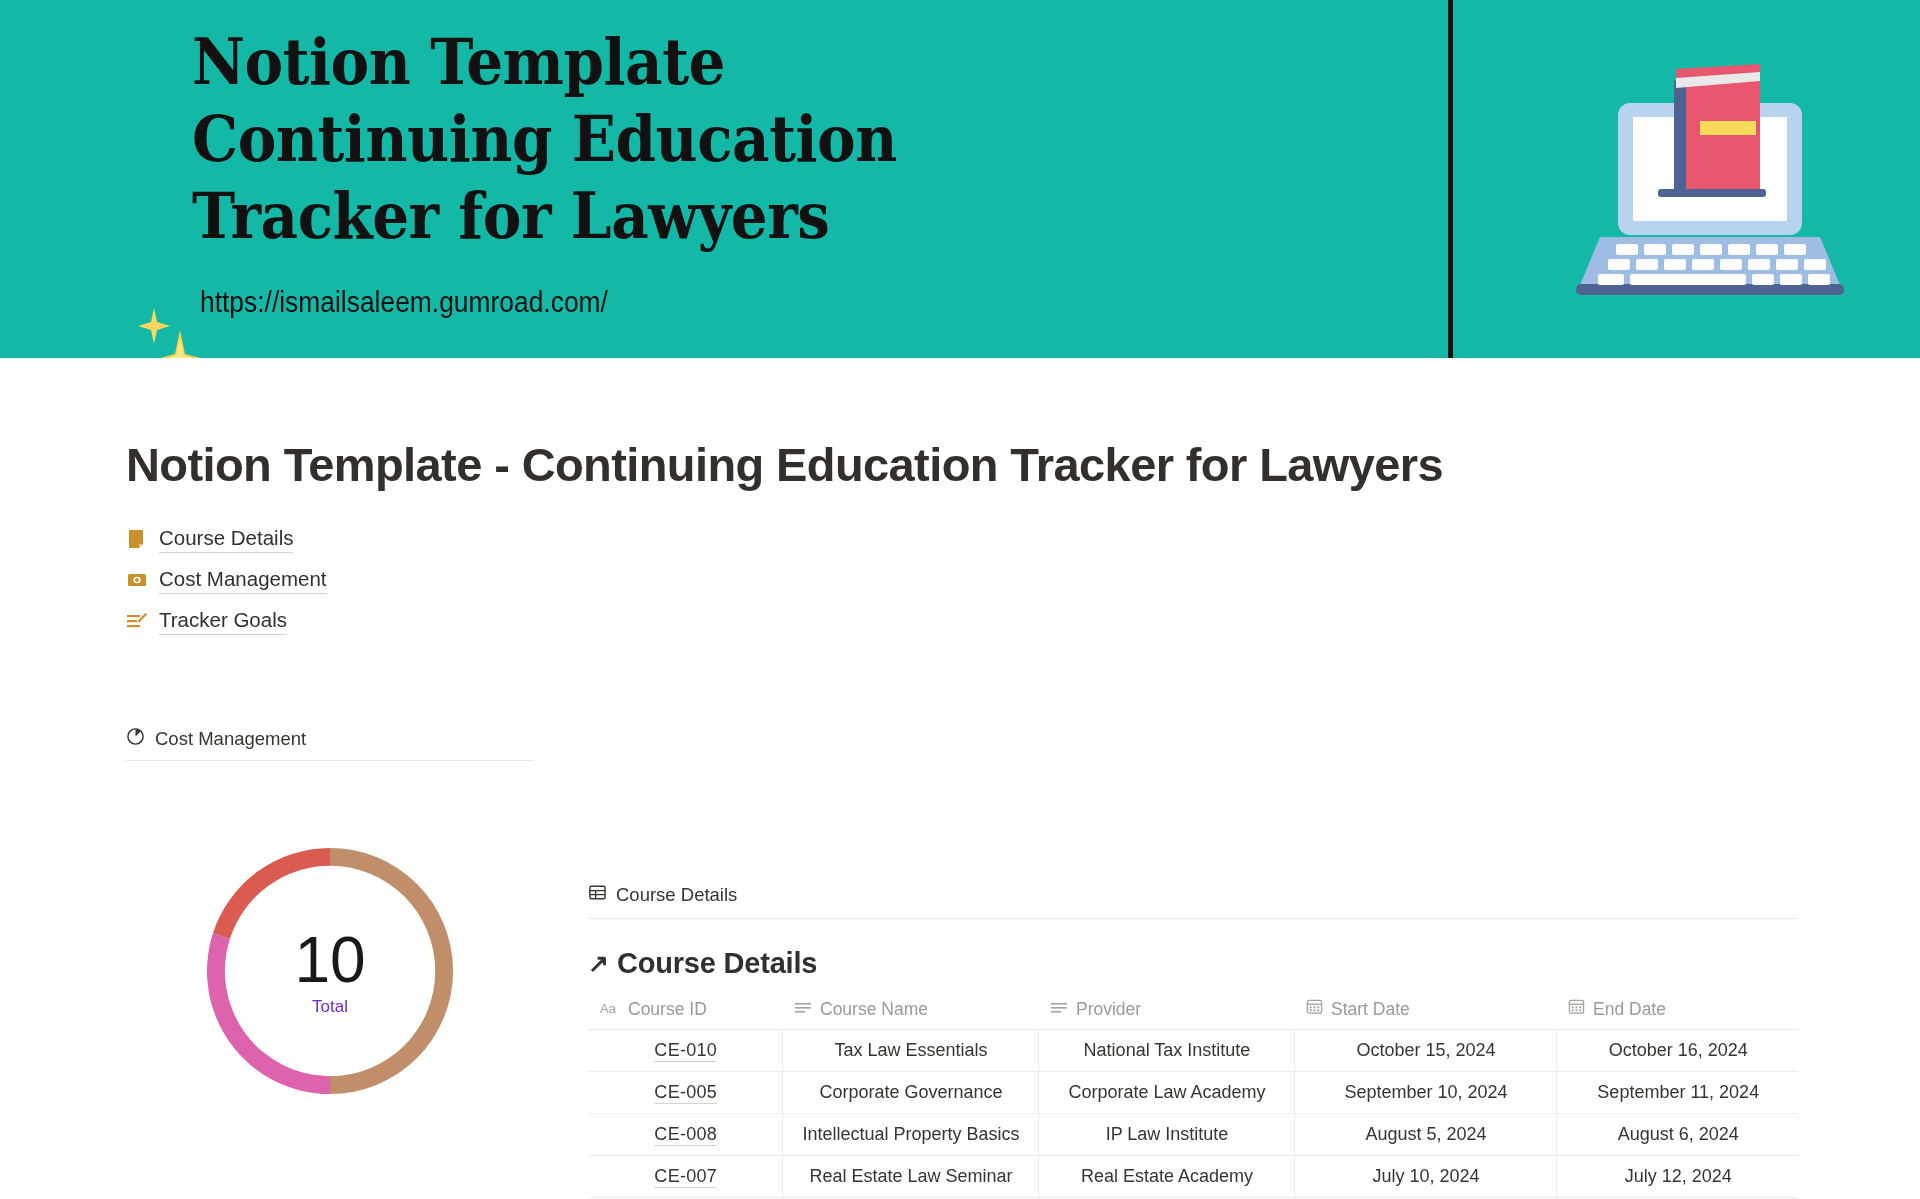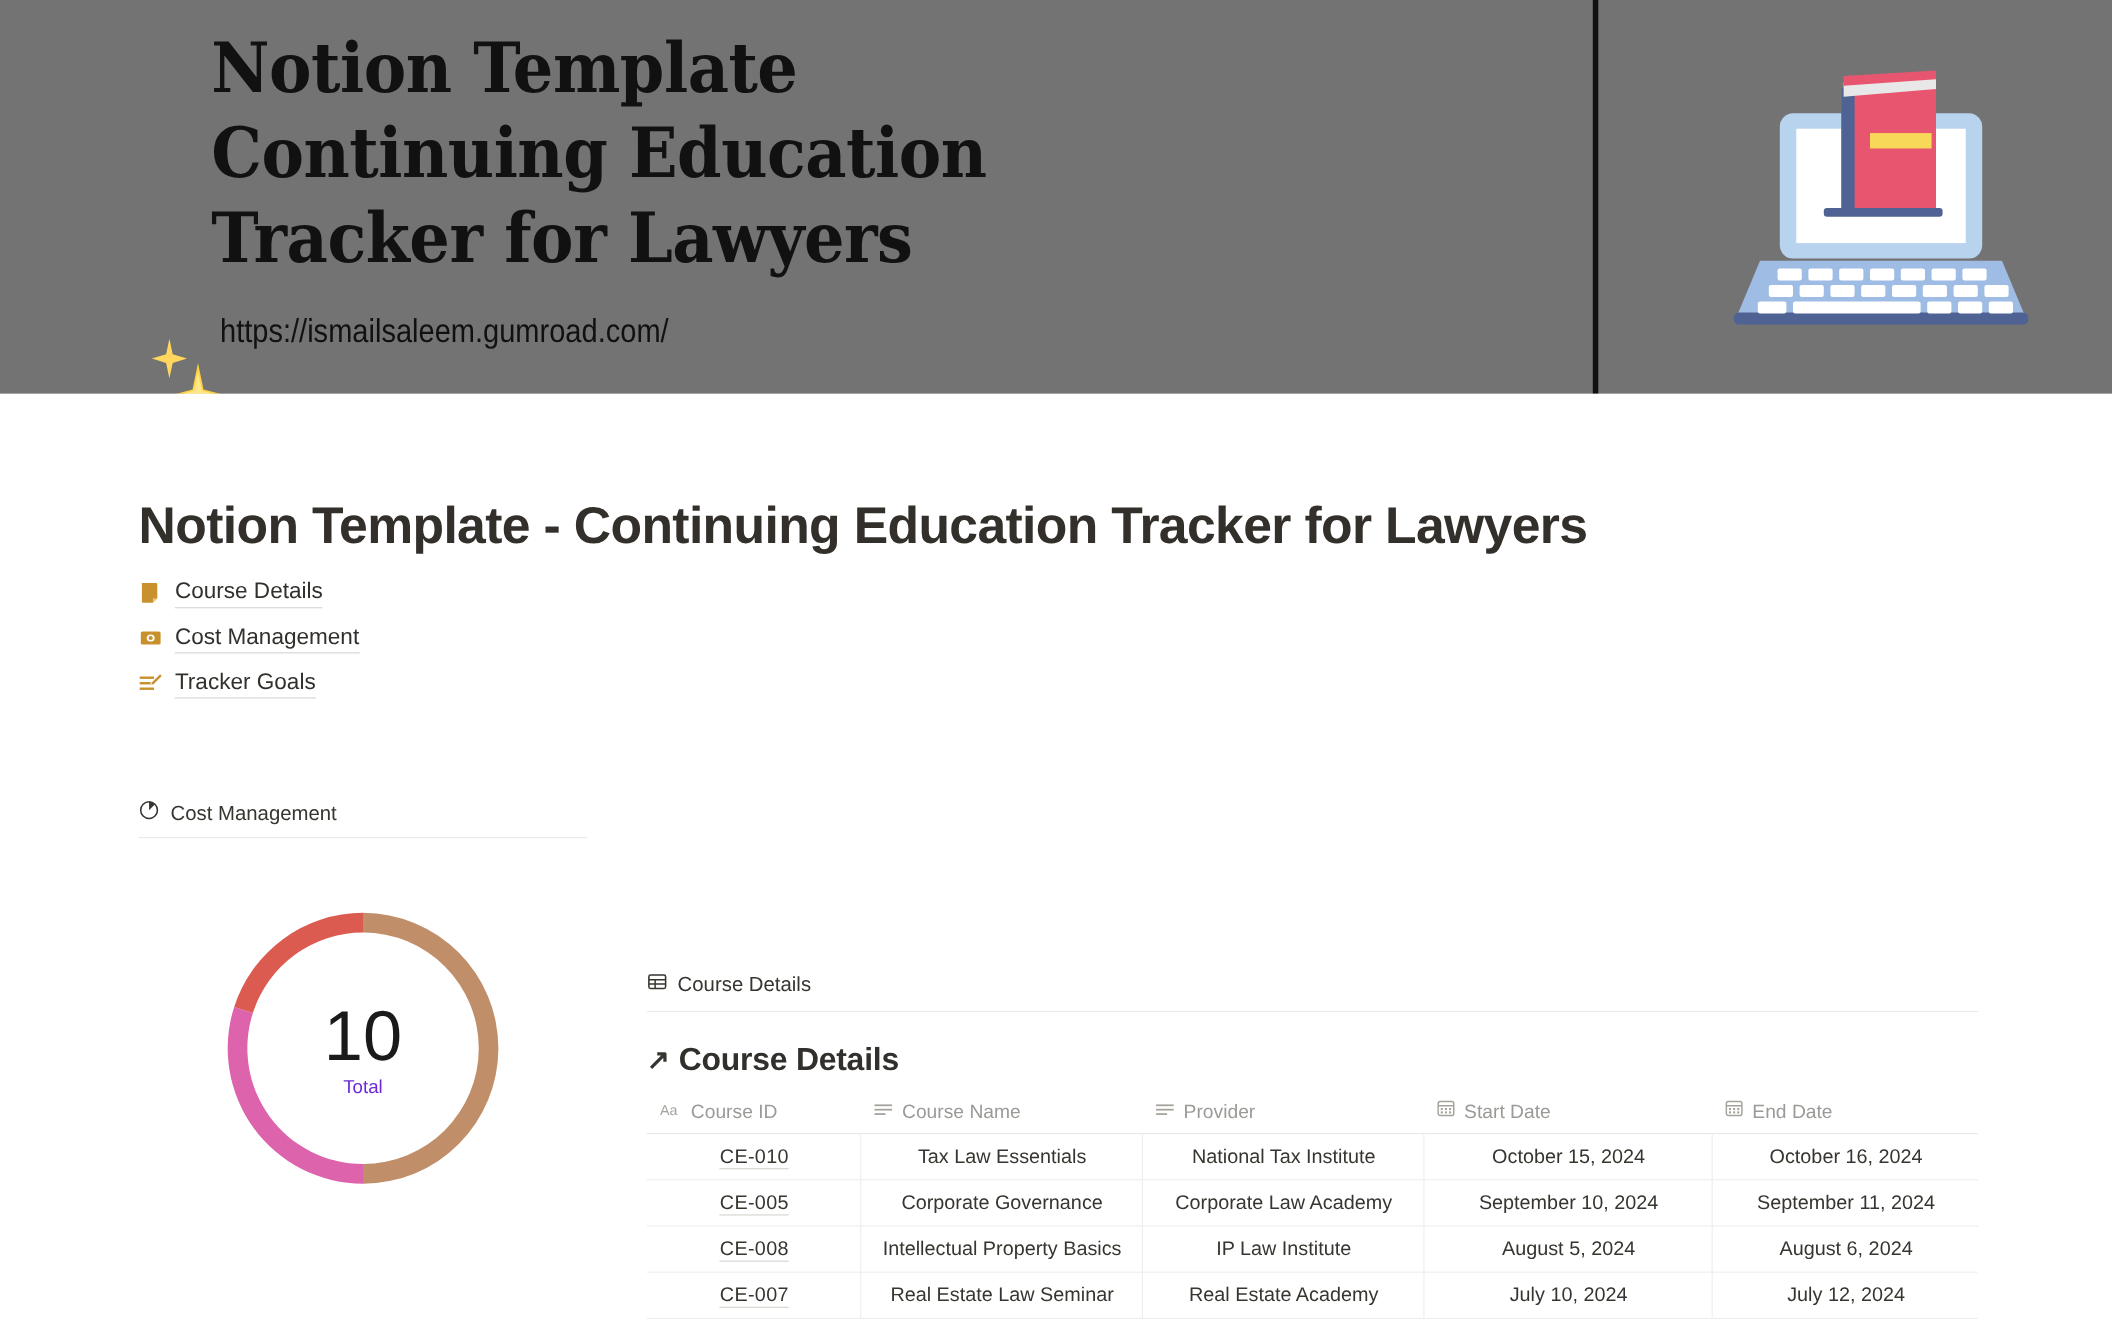--- a/index.html
+++ b/index.html
@@ -9,21 +9,21 @@
     background: #ffffff;
     font-family: "Liberation Sans", sans-serif;
     overflow: hidden;
   }
 
   
   .banner {
     position: relative;
     width: 1920px;
     height: 358px;
-    background: #737373;
+    background: #14b8a6;
     overflow: hidden;
   }
   .banner-divider {
     position: absolute;
     left: 1448px;
     top: 0;
     width: 5px;
     height: 358px;
     background: #111111;
   }
@@ -71,21 +71,21 @@
   
   .page {
     position: relative;
     width: 1920px;
     height: 841px;
     background: #ffffff;
   }
   .page-title {
     position: absolute;
     left: 126px;
-    top: 92px;
+    top: 79px;
     font-size: 47px;
     font-weight: bold;
     color: #33302C;
     letter-spacing: -0.6px;
     white-space: nowrap;
   }
 
   
   .left-col {
     position: absolute;
@@ -130,21 +130,21 @@
     border-bottom: 1px solid #EAE8E4;
   }
   .cost-head-label {
     font-size: 18.5px;
     color: #37352F;
   }
 
   .donut-wrap {
     position: absolute;
     left: 126px;
-    top: 455px;
+    top: 473px;
     width: 408px;
     height: 280px;
     display: flex;
     align-items: center;
     justify-content: center;
   }
   .donut-center {
     position: absolute;
     left: 0; right: 0;
     top: 50%;

